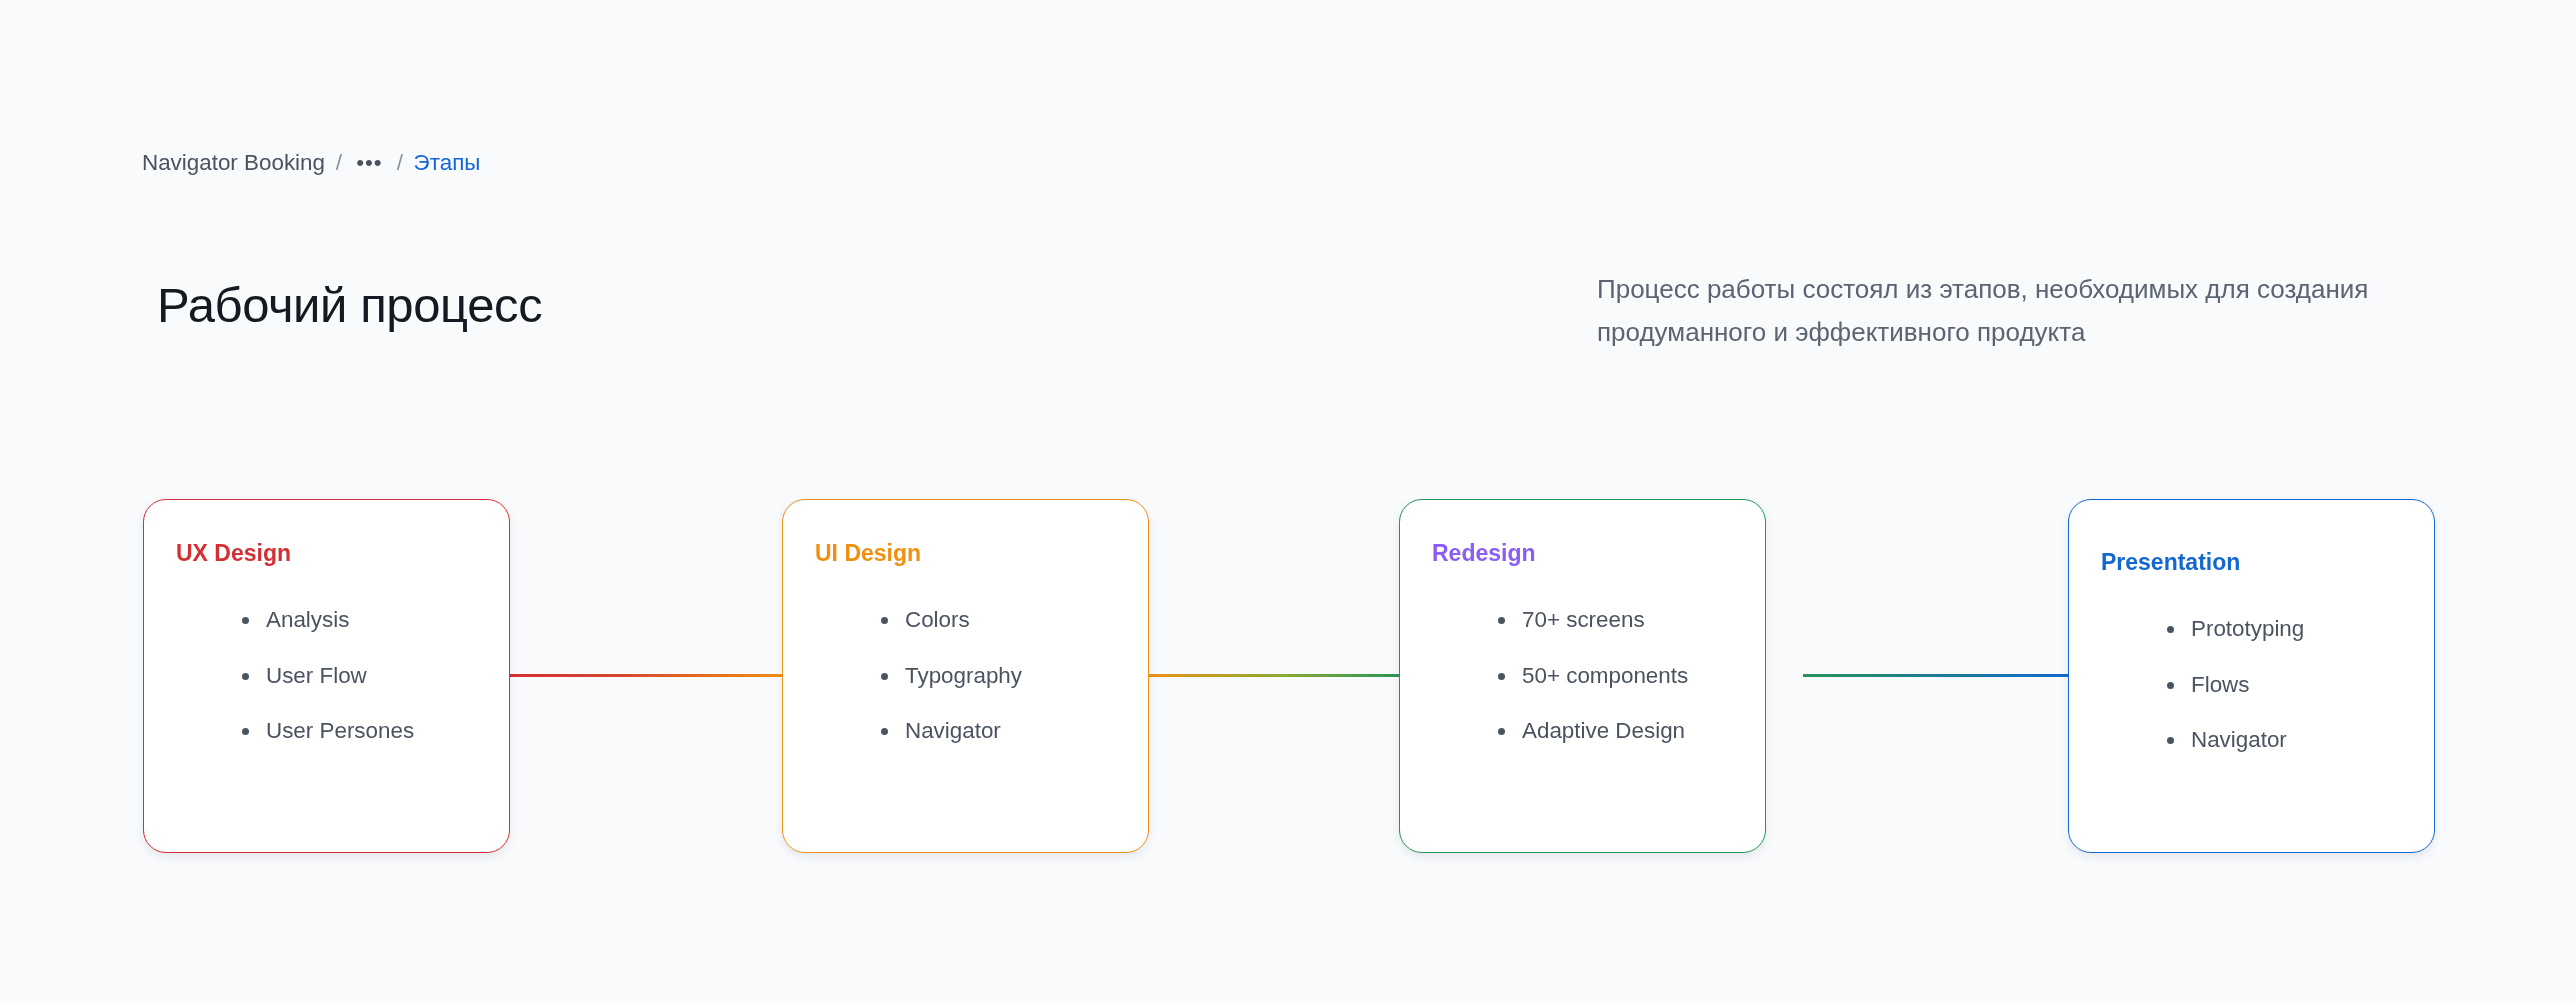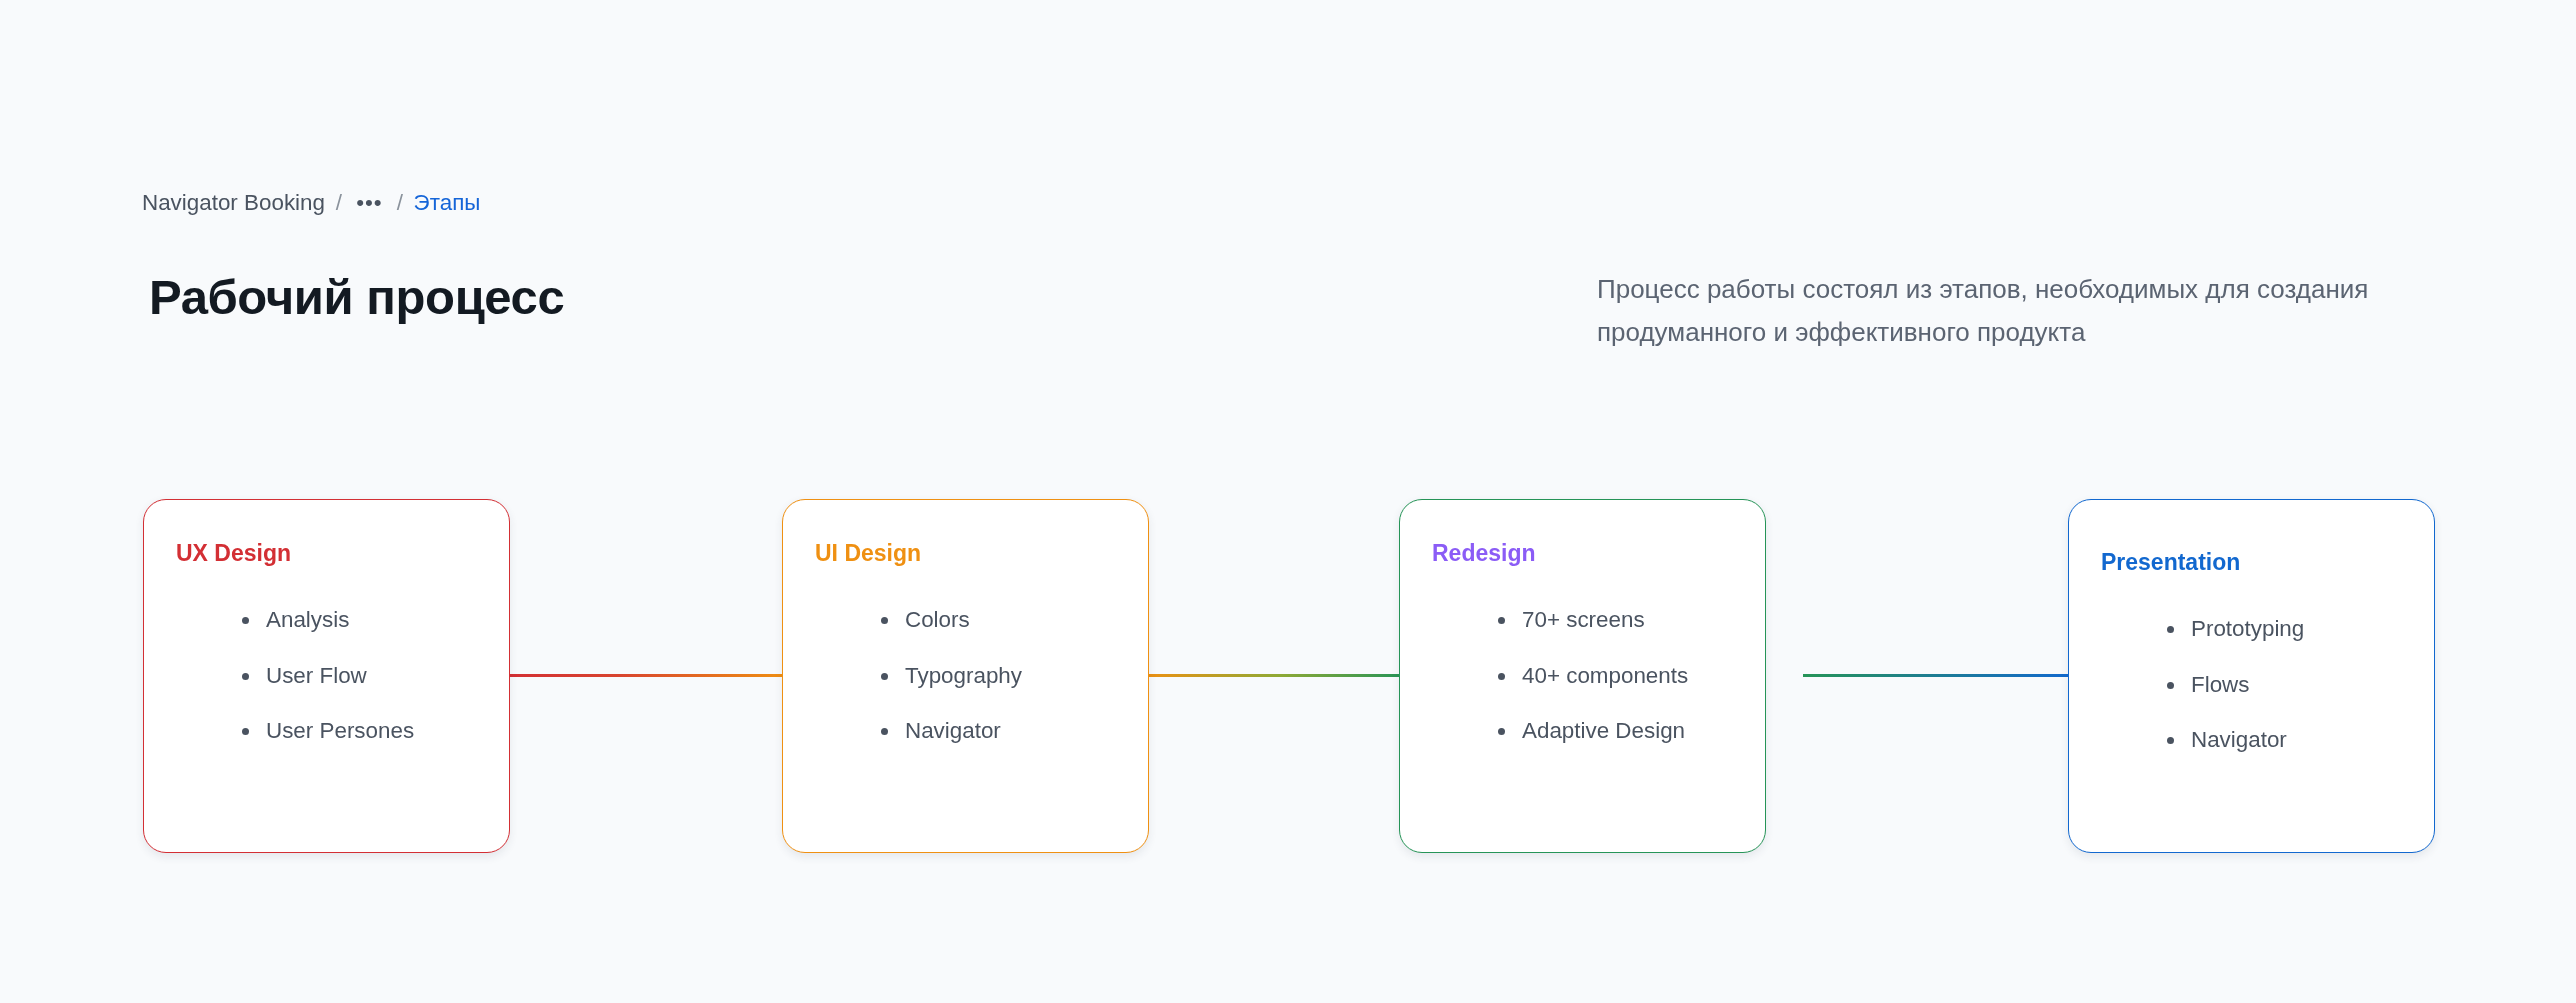--- a/index.html
+++ b/index.html
@@ -20,42 +20,41 @@
     position: absolute;
     left: 142px;
     top: 152px;
     display: flex;
     align-items: center;
     gap: 0;
     font-size: 22.4px;
     line-height: 1;
     color: #4A5360;
     white-space: nowrap;
-    margin-top: 40px;
   }
   .crumb-sep {
     color: #8A929C;
     margin: 0 10.7px;
   }
   .crumb-ellipsis {
     color: #4A5360;
     letter-spacing: 0.9px;
     font-size: 22.4px;
     padding: 0 3.6px;
   }
   .crumb-current { color: #1565D8; }
 
   
   .page-title {
     position: absolute;
     left: 141px;
     top: 264px;
-    margin: 8px;
+    margin: 16px;
     font-size: 49px;
-    font-weight: bold;
+    font-weight: normal;
     letter-spacing: -0.4px;
     color: #131A22;
     line-height: 1.05;
     white-space: nowrap;
   }
   .page-desc {
     position: absolute;
     left: 1597px;
     top: 268px;
     width: 841px;
@@ -204,21 +203,21 @@
         <li>Navigator</li>
       </ul>
     </div>
   </div>
 
   <div class="card" id="card-2">
     <div class="card-inner">
       <h2 class="card-title">Redesign</h2>
       <ul class="card-list">
         <li>70+ screens</li>
-        <li>40+ components</li>
+        <li>50+ components</li>
         <li>Adaptive Design</li>
       </ul>
     </div>
   </div>
 
   <div class="card" id="card-3">
     <div class="card-inner">
       <h2 class="card-title">Presentation</h2>
       <ul class="card-list">
         <li>Prototyping</li>

